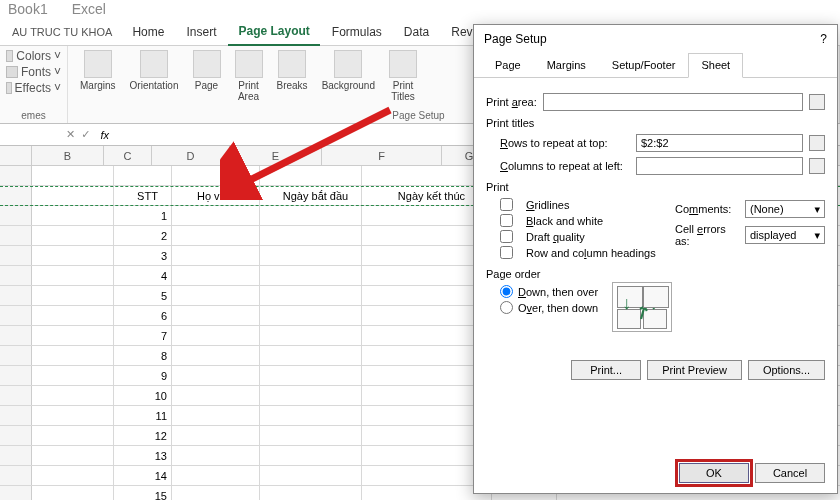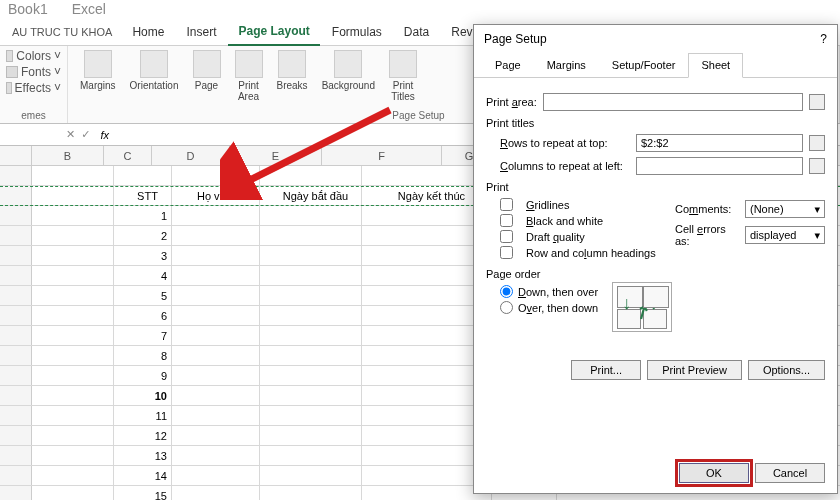--- a/index.html
+++ b/index.html
@@ -264,21 +264,21 @@
         <div class="cell" style="width: 72px;"></div>
         <div class="cell num-cell" style="width: 48px;">9</div>
         <div class="cell" style="width: 78px;"></div>
         <div class="cell" style="width: 92px;"></div>
         <div class="cell" style="width: 120px;"></div>
         <div class="cell" style="width: 55px;"></div>
       </div>
       <div class="grid-row">
         <div class="row-header"></div>
         <div class="cell" style="width: 72px;"></div>
-        <div class="cell num-cell" style="width: 48px; font-weight: bold;">10</div>
+        <div class="cell num-cell" style="width: 48px;">10</div>
         <div class="cell" style="width: 78px;"></div>
         <div class="cell" style="width: 92px;"></div>
         <div class="cell" style="width: 120px;"></div>
         <div class="cell" style="width: 55px;"></div>
       </div>
       <div class="grid-row">
         <div class="row-header"></div>
         <div class="cell" style="width: 72px;"></div>
         <div class="cell num-cell" style="width: 48px;">11</div>
         <div class="cell" style="width: 78px;"></div>

